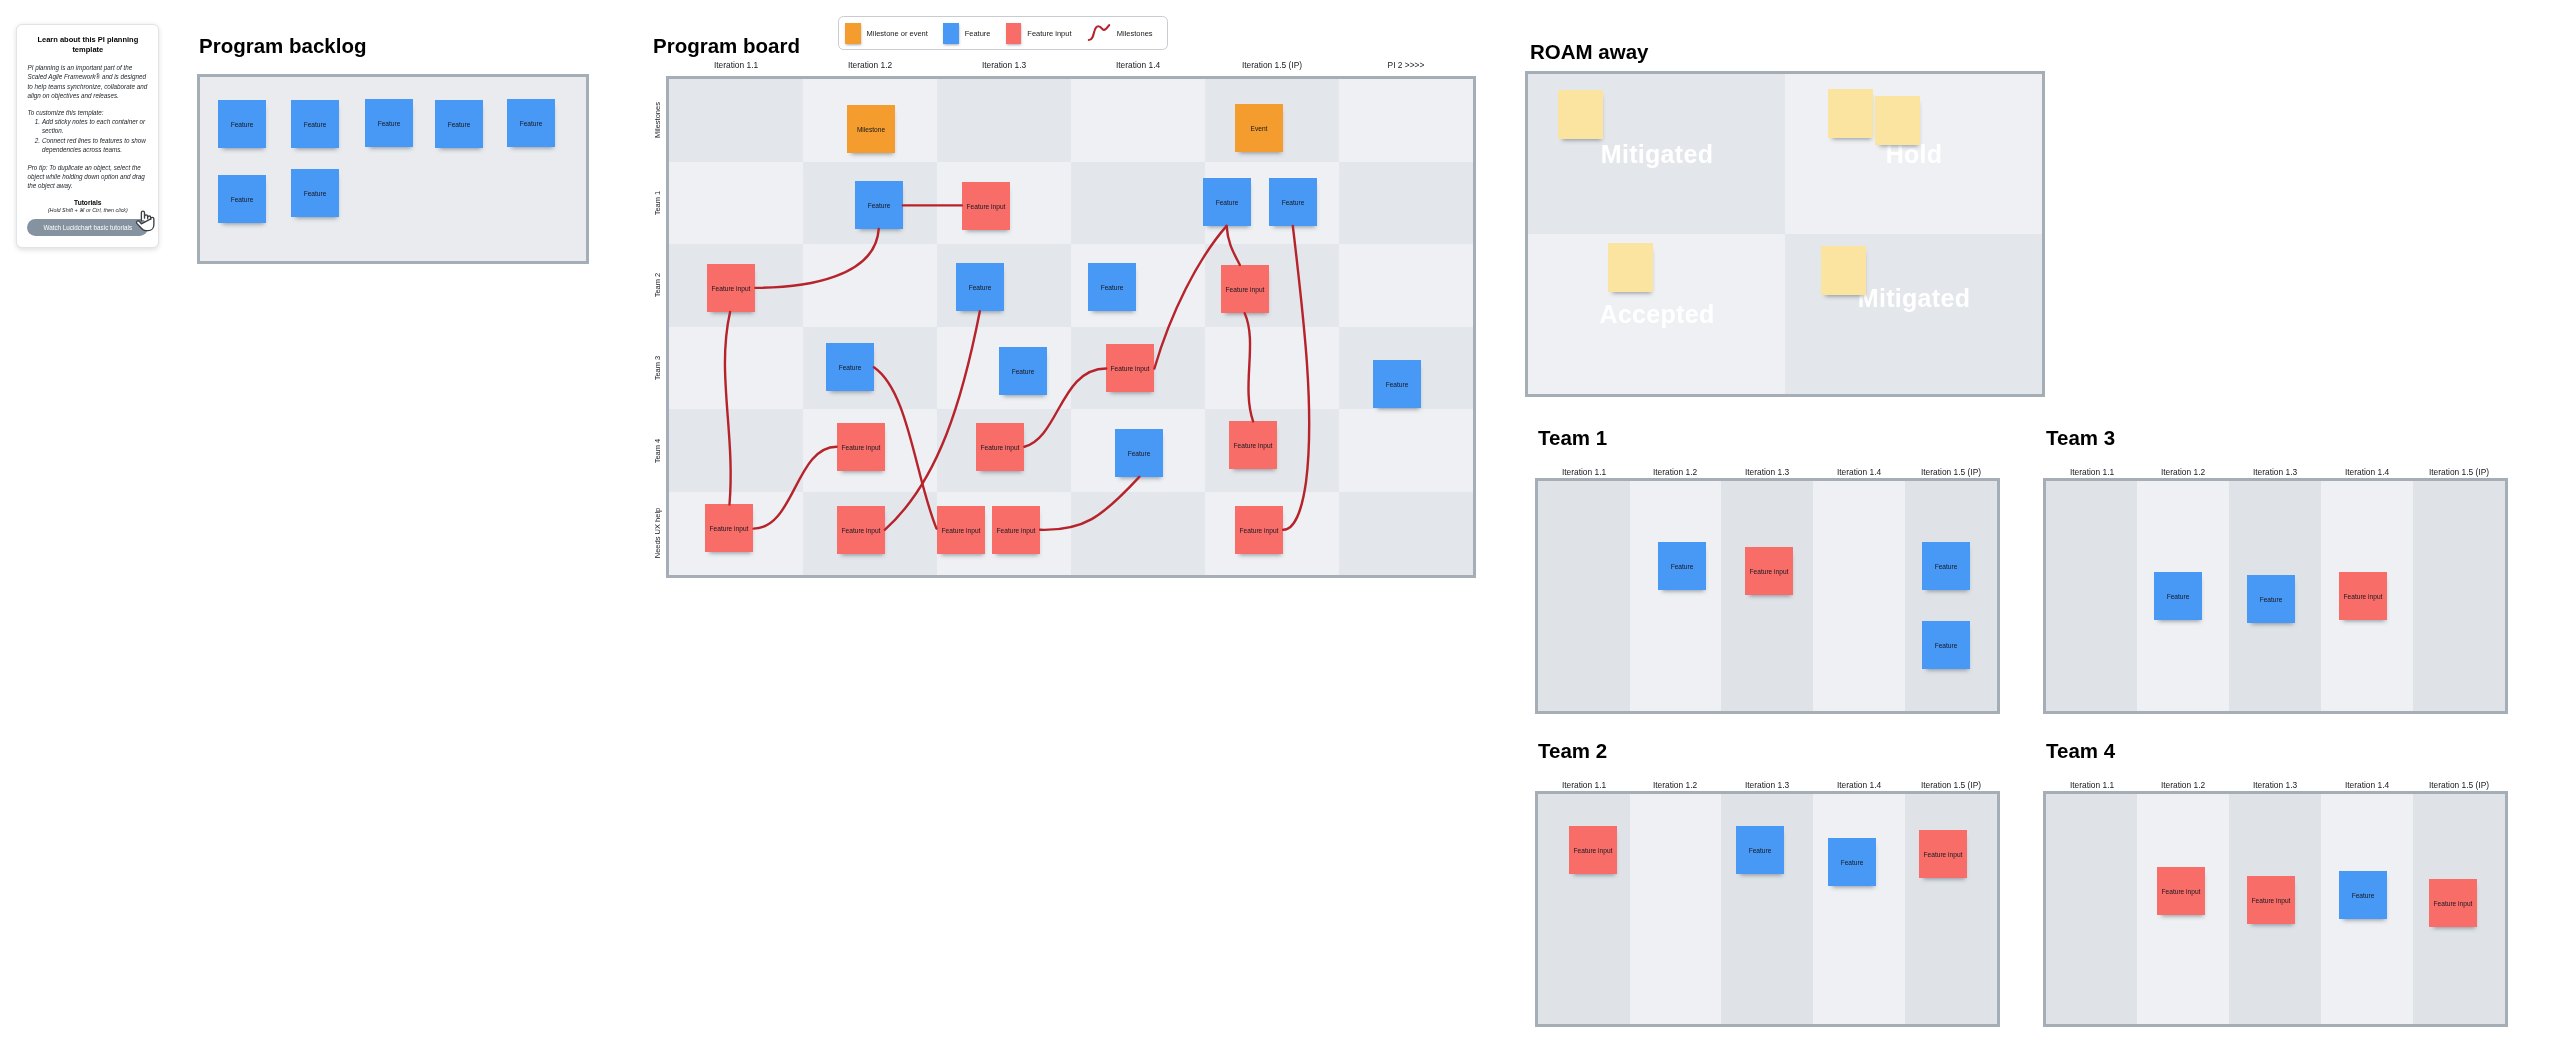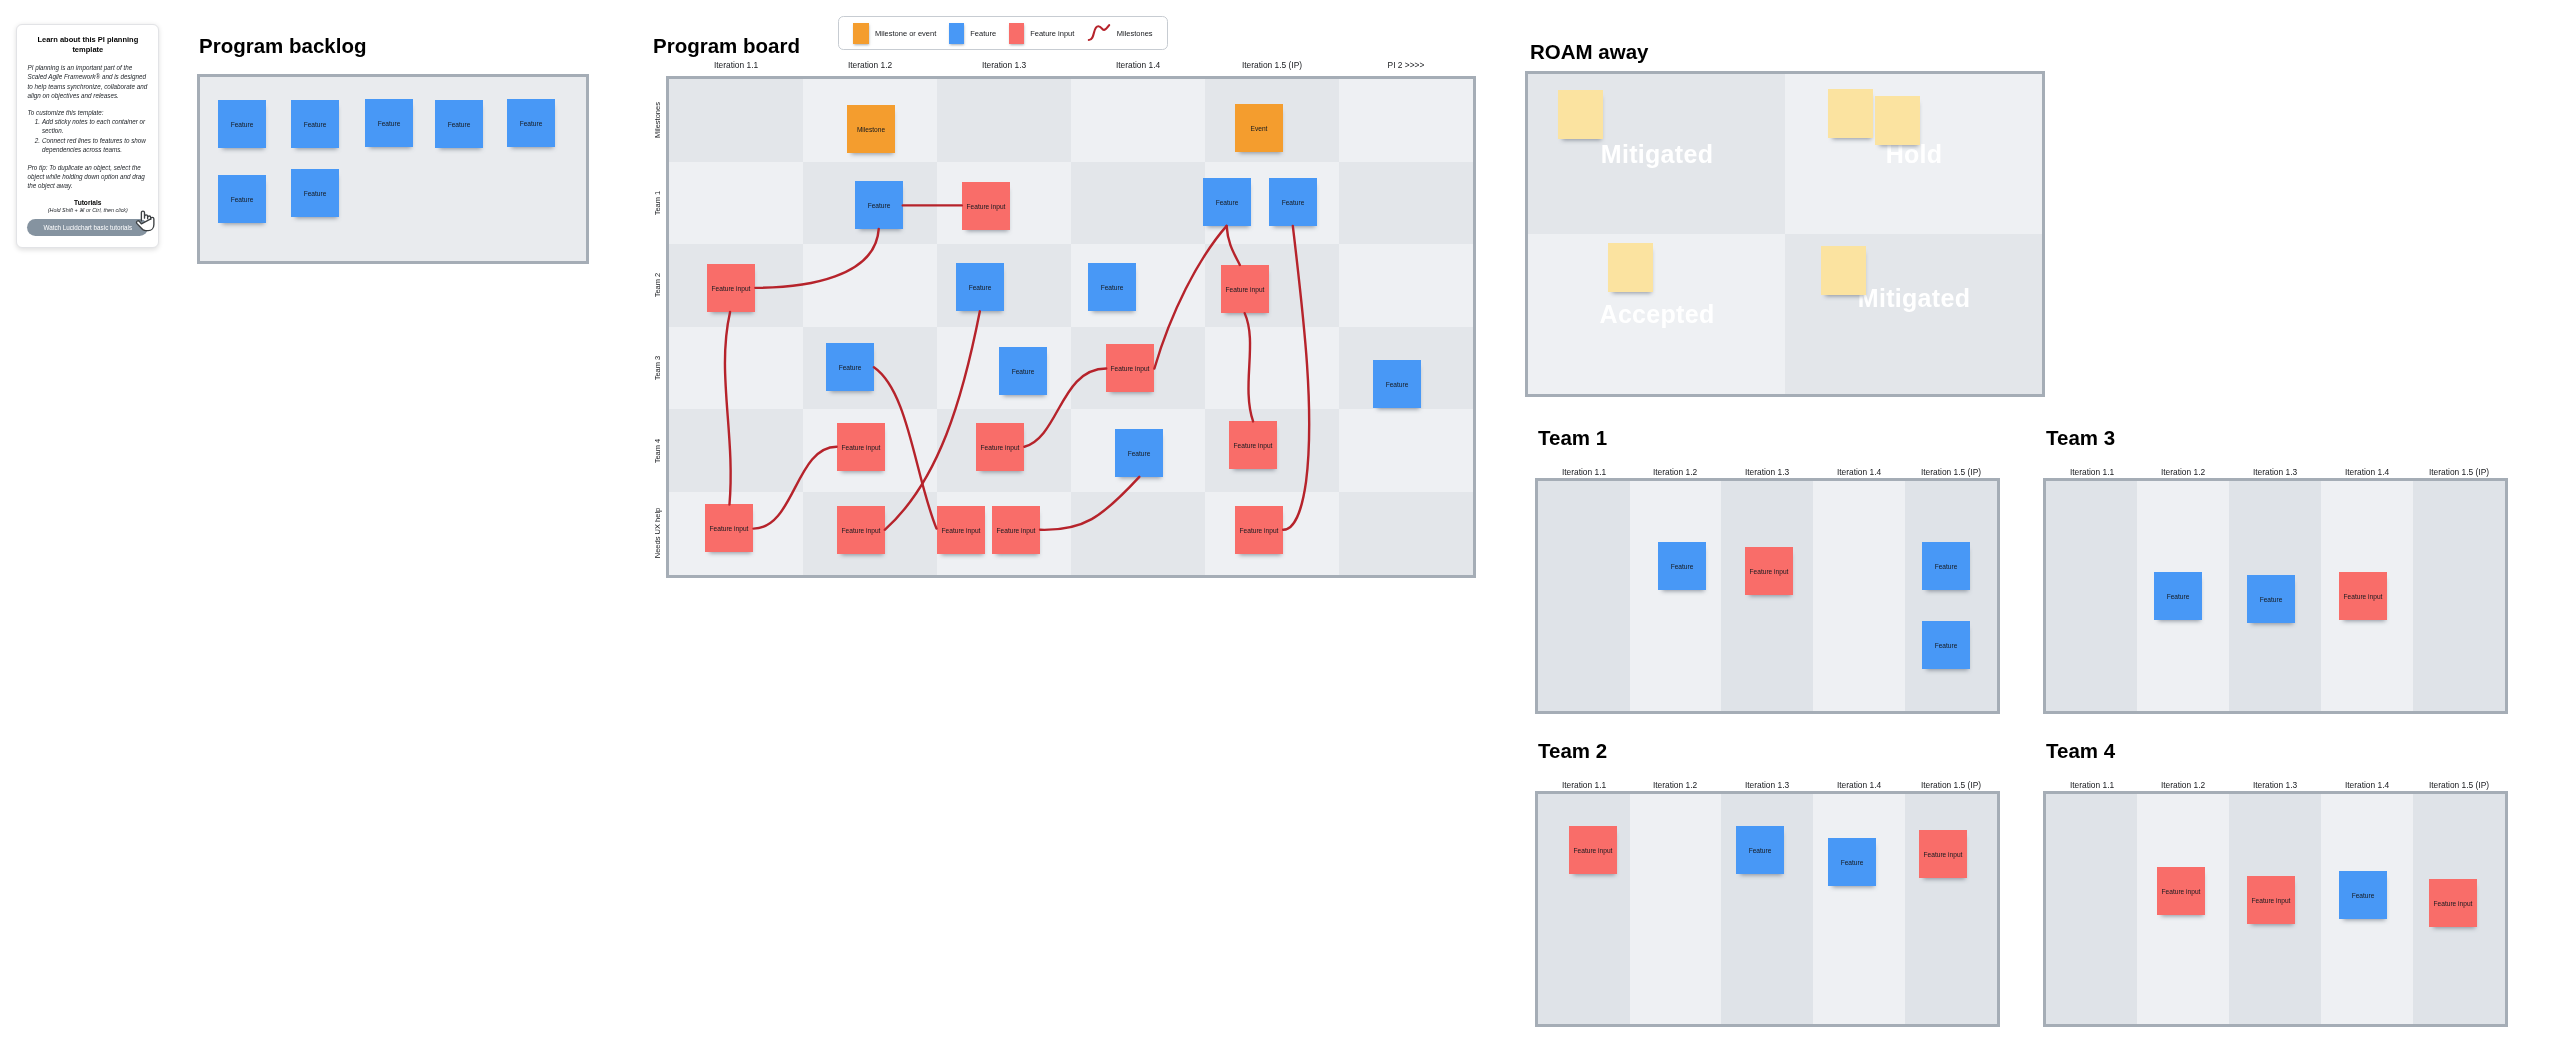--- a/index.html
+++ b/index.html
@@ -55,21 +55,21 @@
   </aside>
 
   <svg class="cursor-icon" style="left:132px;top:207px;width:25px;height:26.5px;" viewBox="0 0 24 24">
     <path d="M9 12.5 V4.8 c0-.9.7-1.6 1.5-1.6 s1.5.7 1.5 1.6 v5.2 m0-1.5 c0-.9.7-1.6 1.5-1.6 s1.5.7 1.5 1.6 v2 m0-1 c0-.9.7-1.6 1.5-1.6 s1.5.7 1.5 1.6 v1.7 m0-.5 c0-.8.6-1.4 1.4-1.4 .8 0 1.6.6 1.6 1.5 V16 c0 3.5-2.2 6-5.5 6 h-2.3 c-2 0-3.3-.8-4.4-2.6 L4.6 15 c-.5-.8-.3-1.8.5-2.3 .7-.4 1.6-.2 2.1.5 l1.8 2.3 z" fill="#ffffff" stroke="#3c4043" stroke-width="1.3" stroke-linejoin="round" stroke-linecap="round"></path>
   </svg>
 
   <h1 class="section-title" style="left:199px;top:20px;">Program backlog</h1>
   <h1 class="section-title" style="left:653px;top:20px;">Program board</h1>
   <h1 class="section-title" style="left:1530px;top:26.5px;">ROAM away</h1>
 
-  <div class="legend" id="legend" style="left: 838px; top: 16.3px; width: 330px; height: 34px;">
+  <div class="legend" id="legend" style="left: 838px; top: 16.3px; width: 330px; height: 34px; padding-left: 6px;">
       <div class="legend-item">
         <span class="legend-swatch" style="background: rgb(244, 157, 46);"></span>
         <span>Milestone or event</span>
       </div>
       <div class="legend-item">
         <span class="legend-swatch" style="background: rgb(72, 152, 246);"></span>
         <span>Feature</span>
       </div>
       <div class="legend-item">
         <span class="legend-swatch" style="background: rgb(249, 109, 105);"></span>

